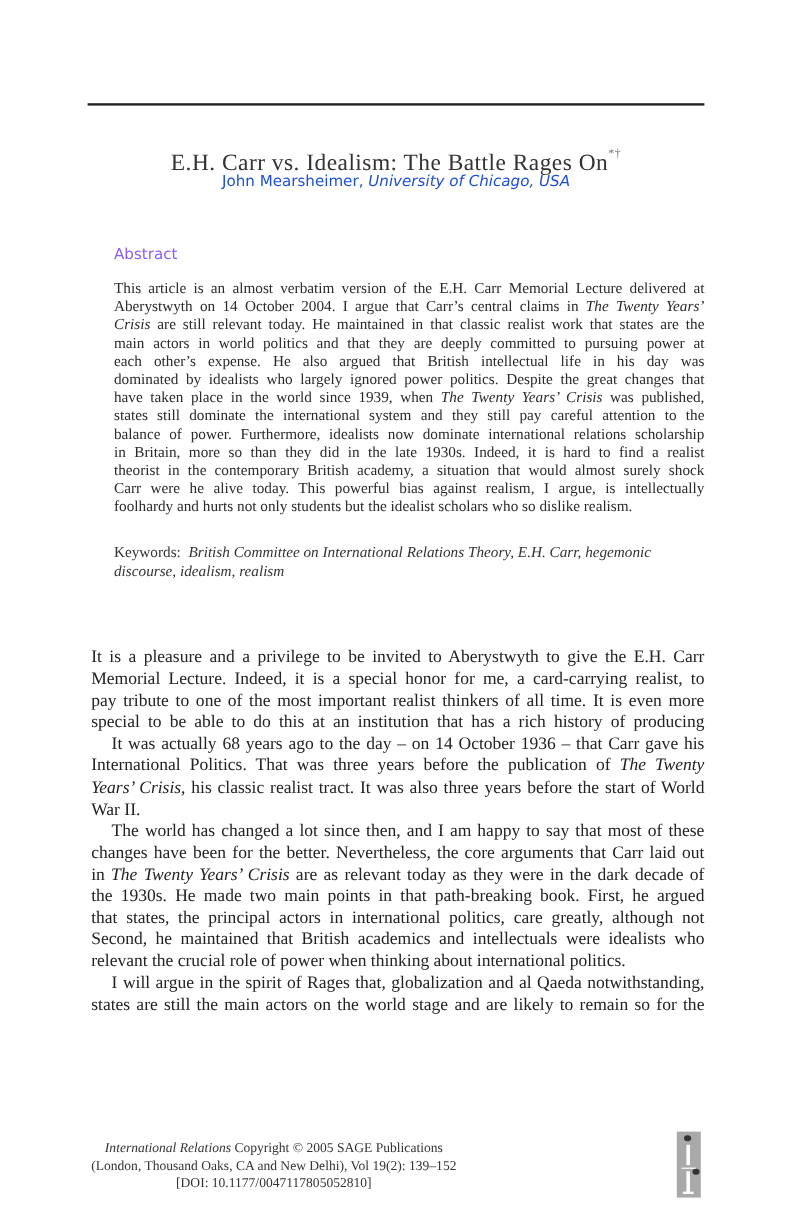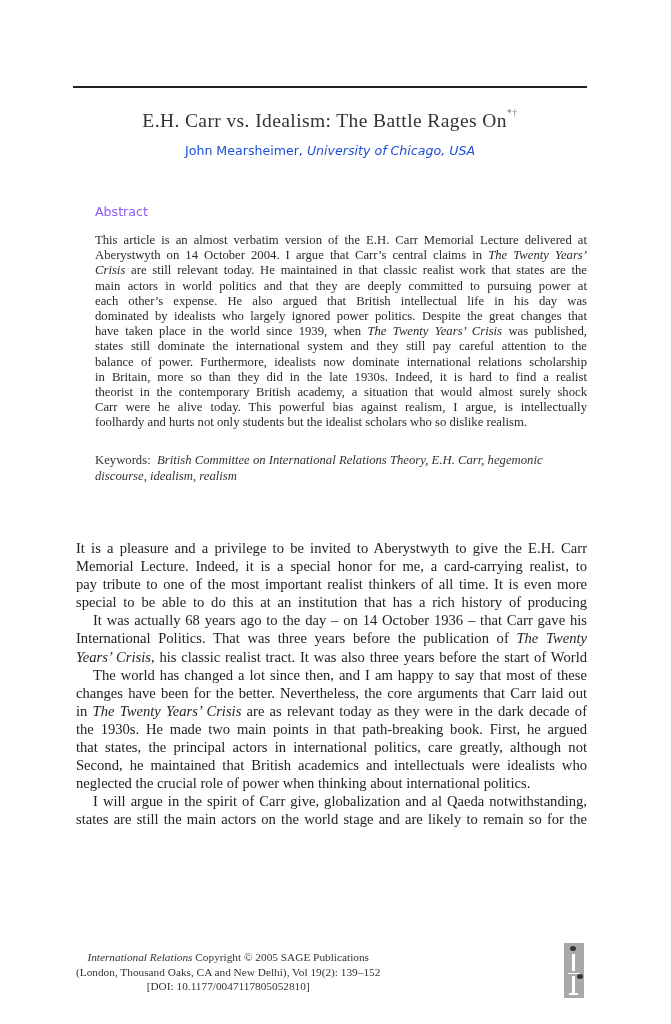--- a/index.html
+++ b/index.html
@@ -1,20 +1,20 @@
 <!DOCTYPE html>
 <html><head>
 <meta charset="utf-8">
 <style>
   html, body { margin: 0; padding: 0; background: #ffffff; }
   body { width: 671px; height: 1024px; position: relative; overflow: hidden; color: #222; }
   .serif { font-family: "Liberation Serif", "DejaVu Serif", serif; }
   .sans { font-family: "DejaVu Sans", "Liberation Sans", sans-serif; }
   .rule { position: absolute; left: 73px; top: 86px; width: 514px; height: 2px; background: #222; }
-  .title { position: absolute; left: 73px; top: 110px; width: 514px; text-align: center; font-size: 19.5px; letter-spacing: 0.4px; color: #333; }
+  .title { position: absolute; left: 73px; top: 126px; width: 514px; text-align: center; font-size: 19.5px; letter-spacing: 0.4px; color: #333; }
   .title sup { font-size: 10px; color: #777; position: relative; top: -3px; vertical-align: top; }
   .author { position: absolute; left: 73px; top: 143px; width: 514px; text-align: center; font-size: 12.6px; color: #1d4ed8; }
   .author i { font-style: italic; }
   .abs-head { position: absolute; left: 95px; top: 204px; font-size: 12.6px; color: #8b5cf6; }
   .abs-body { position: absolute; left: 95px; top: 233px; width: 492px; font-size: 12.7px; line-height: 15.2px; text-align: justify; color: #2a2a2a; }
   .abs-body .ln, .body .ln { display: block; text-align: justify; text-align-last: justify; white-space: nowrap; }
   .abs-body .ln.last, .body .ln.last { text-align-last: left; }
   .keywords { position: absolute; left: 95px; top: 453px; width: 492px; font-size: 12.7px; line-height: 15.5px; color: #333; }
   .keywords i { font-style: italic; }
   .body { position: absolute; left: 76px; top: 539px; width: 511px; font-size: 14.6px; line-height: 18.1px; color: #222; }
@@ -71,32 +71,33 @@
     <div>
       <span class="ln">It is a pleasure and a privilege to be invited to Aberystwyth to give the E.H. Carr</span>
       <span class="ln">Memorial Lecture. Indeed, it is a special honor for me, a card-carrying realist, to</span>
       <span class="ln">pay tribute to one of the most important realist thinkers of all time. It is even more</span>
       <span class="ln">special to be able to do this at an institution that has a rich history of producing</span>
     </div>
     <div>
       <span class="ln ind">It was actually 68 years ago to the day – on 14 October 1936 – that Carr gave his</span>
       <span class="ln">International Politics. That was three years before the publication of <i class="it">The Twenty</i></span>
       <span class="ln"><i class="it">Years’ Crisis</i>, his classic realist tract. It was also three years before the start of World</span>
+      <span class="ln last">War II.</span>
     </div>
     <div>
       <span class="ln ind">The world has changed a lot since then, and I am happy to say that most of these</span>
       <span class="ln">changes have been for the better. Nevertheless, the core arguments that Carr laid out</span>
       <span class="ln">in <i class="it">The Twenty Years’ Crisis</i> are as relevant today as they were in the dark decade of</span>
       <span class="ln">the 1930s. He made two main points in that path-breaking book. First, he argued</span>
       <span class="ln">that states, the principal actors in international politics, care greatly, although not</span>
       <span class="ln">Second, he maintained that British academics and intellectuals were idealists who</span>
-      <span class="ln last">neglected the crucial role of power when thinking about international politics.</span>
+      <span class="ln last">relevant the crucial role of power when thinking about international politics.</span>
     </div>
     <div>
-      <span class="ln ind">I will argue in the spirit of Carr give, globalization and al Qaeda notwithstanding,</span>
+      <span class="ln ind">I will argue in the spirit of Rages that, globalization and al Qaeda notwithstanding,</span>
       <span class="ln">states are still the main actors on the world stage and are likely to remain so for the</span>
     </div>
   </div>
 
 <div class="footer serif">
   <div><i>International Relations</i><span> Copyright © 2005 SAGE Publications</span></div>
   <div>(London, Thousand Oaks, CA and New Delhi), Vol 19(2): 139–152</div>
   <div>[DOI: 10.1177/0047117805052810]</div>
 </div>
 

